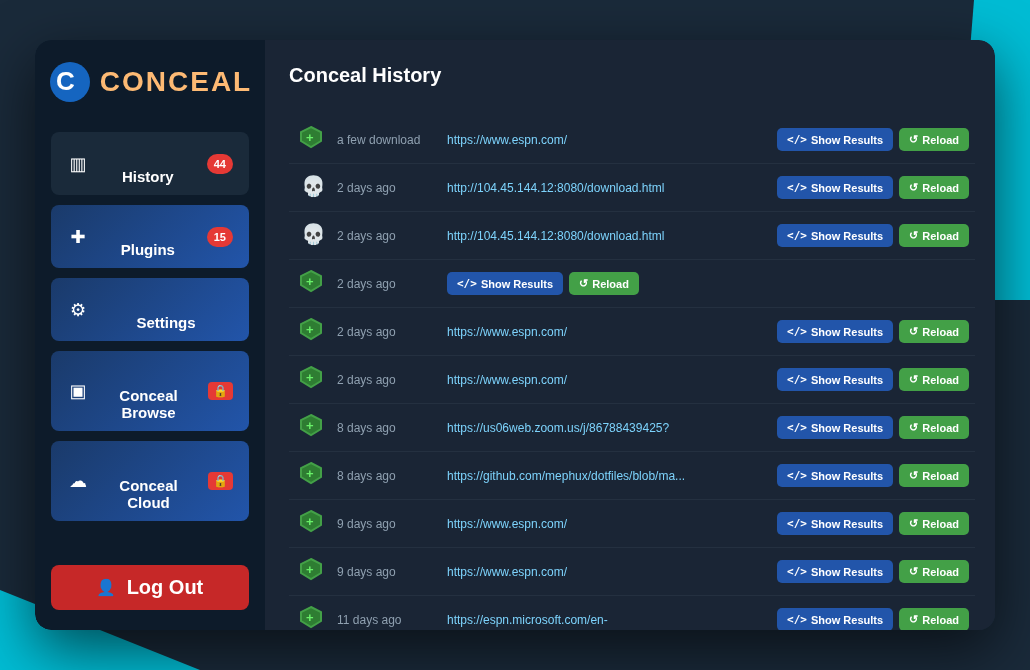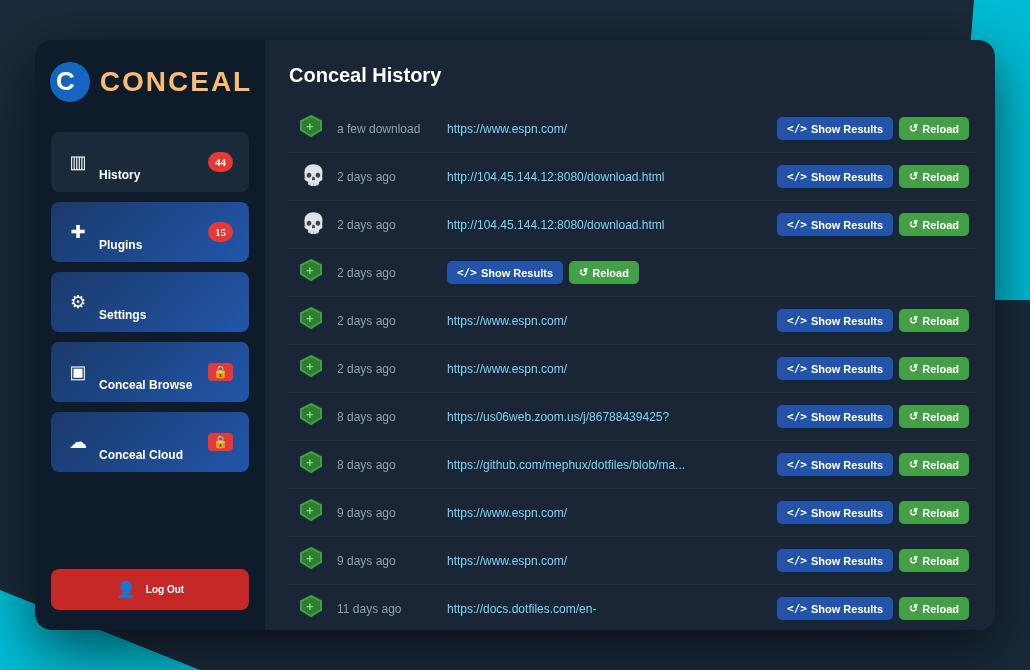--- a/index.html
+++ b/index.html
@@ -105,36 +105,35 @@
     }
 
     .nav-item-icon {
       font-size: 18px;
       color: #fff;
       width: 22px;
       text-align: center;
     }
     .nav-item-label {
       color: #fff;
-      font-size: 12px;
+      font-size: 15px;
       font-weight: 600;
       flex: 1;
-      text-align: left;
+      text-align: center;
       margin-top: 26px;
     }
     .nav-badge {
       background: #e53935;
       color: #fff;
       font-size: 11px;
       font-weight: 700;
       border-radius: 10px;
       padding: 4px 7px;
       min-width: 22px;
       text-align: left;
-      font-family: Liberation Serif, serif;
     }
     .nav-lock {
       background: #e53935;
       border-radius: 4px;
       padding: 2px 5px;
       font-size: 12px;
     }
 
     .logout-btn {
       width: 100%;
@@ -144,38 +143,38 @@
       padding: 11px 16px;
       display: flex;
       align-items: center;
       justify-content: center;
       gap: 10px;
       cursor: pointer;
       margin-top: 10px;
     }
     .logout-btn-label {
       color: #fff;
-      font-size: 10px;
+      font-size: 20px;
       font-weight: 600;
     }
 
     
     .main-content {
       flex: 1;
       background: #1a2535;
       padding: 24px 20px 20px 24px;
       overflow-y: auto;
       border-radius: 0 16px 16px 0;
     }
 
     .page-title {
       font-size: 20px;
       font-weight: 700;
       color: #fff;
-      margin-bottom: 18px;
+      margin-bottom: 29px;
     }
     .history-row {
       display: flex;
       align-items: center;
       padding: 7px 6px;
       border-bottom: 1px solid #243040;
       gap: 10px;
     }
     .history-row:last-child {
       border-bottom: none;
@@ -490,21 +489,21 @@
         <span>Reload</span>
       </button>
     </div>
   </div>
         <div class="history-row">
     <div class="row-icon icon-safe"><svg width="28" height="28" viewBox="0 0 28 28">
               <polygon points="14,4 24,9 24,18 14,24 4,18 4,9" fill="#2e7d32" stroke="#43a047" stroke-width="2"></polygon>
               <text x="9" y="19" font-size="13" fill="#69f069" font-weight="900">+</text>
             </svg></div>
     <div class="row-time">11 days ago</div>
-    <div class="row-url">https://docs.dotfiles.com/en-</div>
+    <div class="row-url">https://espn.microsoft.com/en-</div>
     <div class="row-actions">
       <button class="btn-results">
         <span style="font-family:monospace;">&lt;/&gt;</span>
         <span>Show Results</span>
       </button>
       <button class="btn-reload">
         <span>↺</span>
         <span>Reload</span>
       </button>
     </div>

